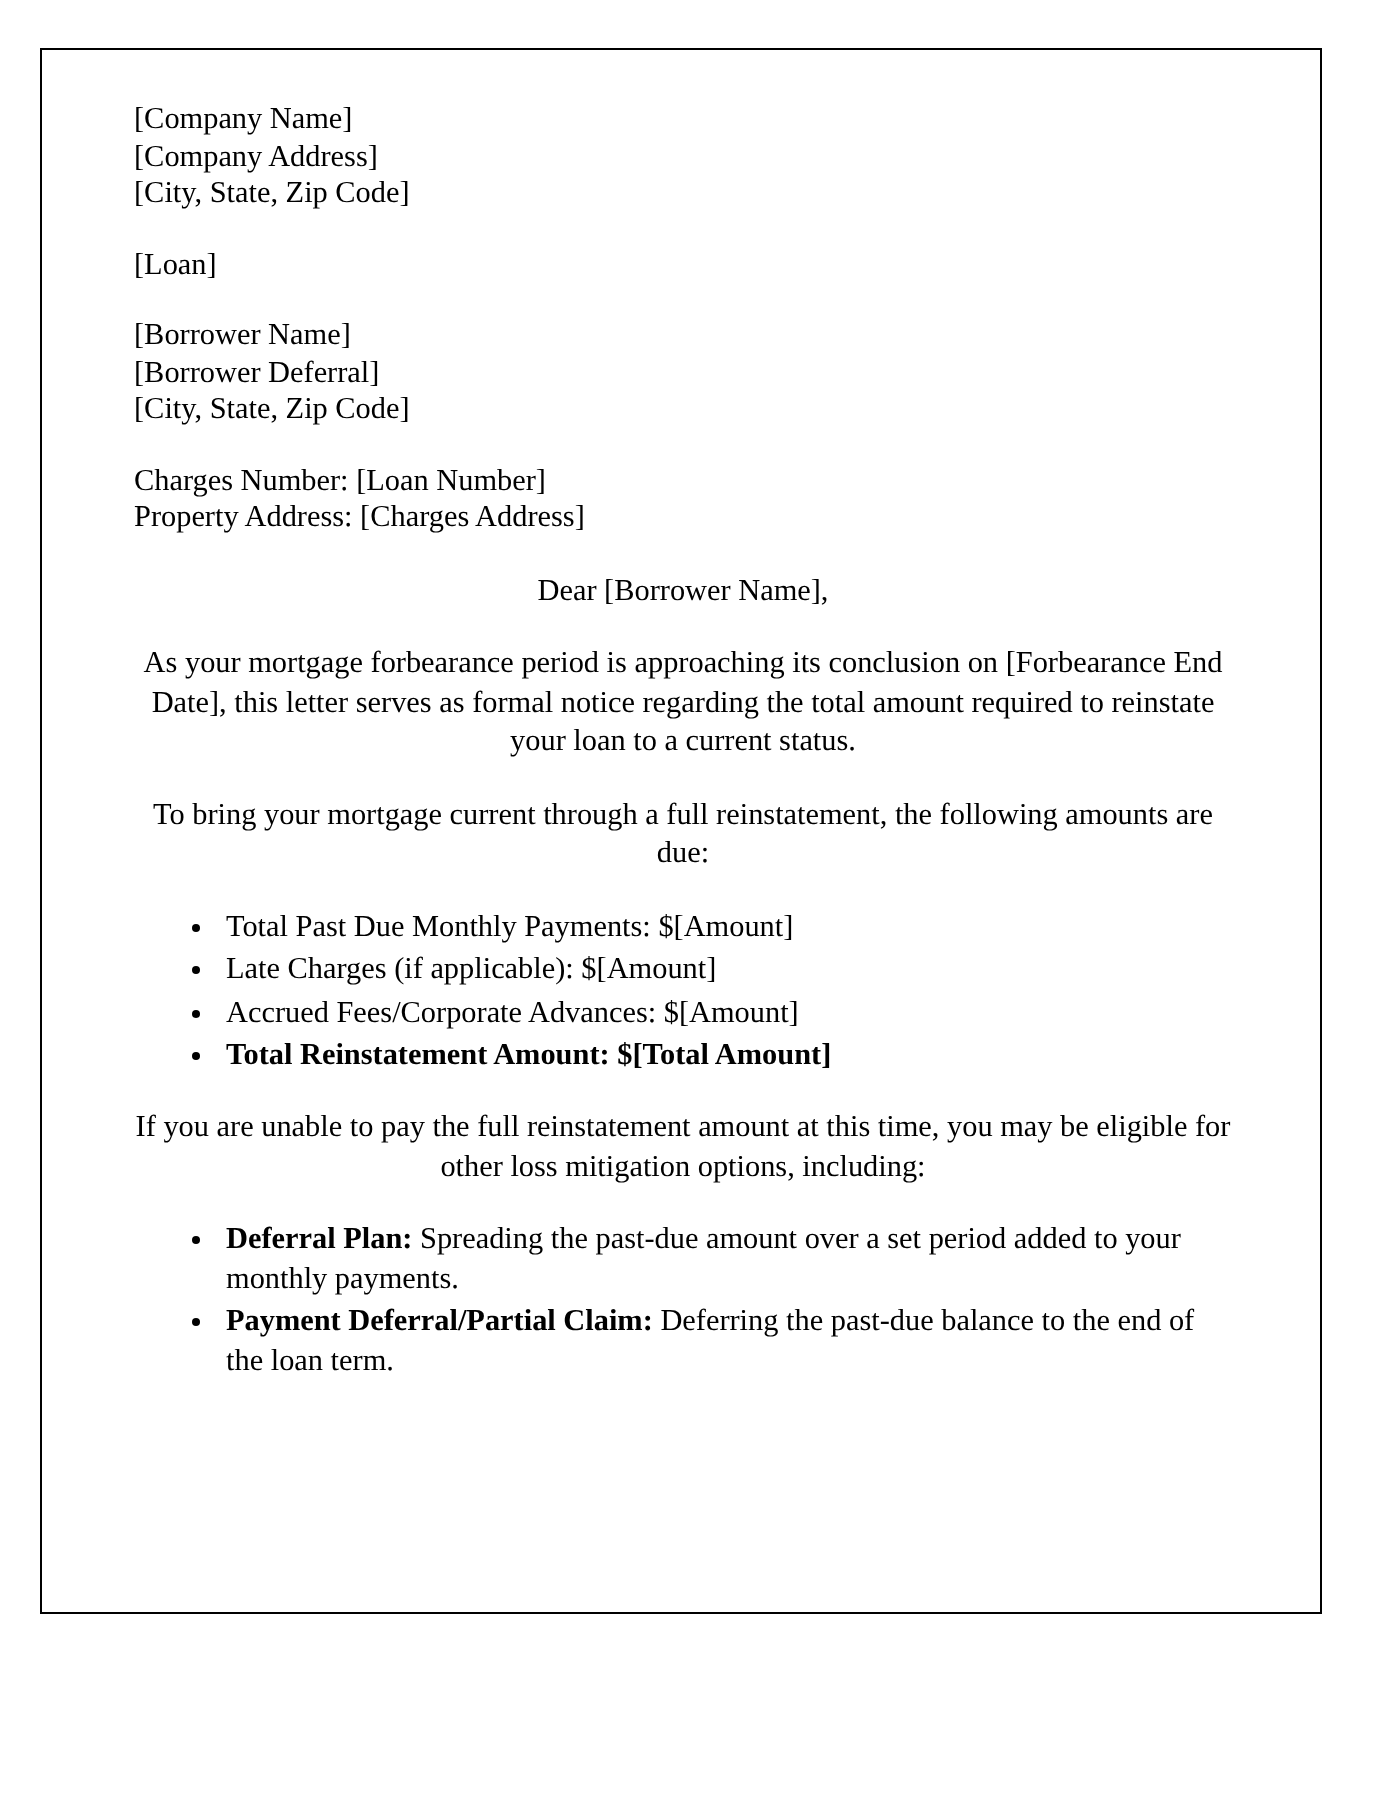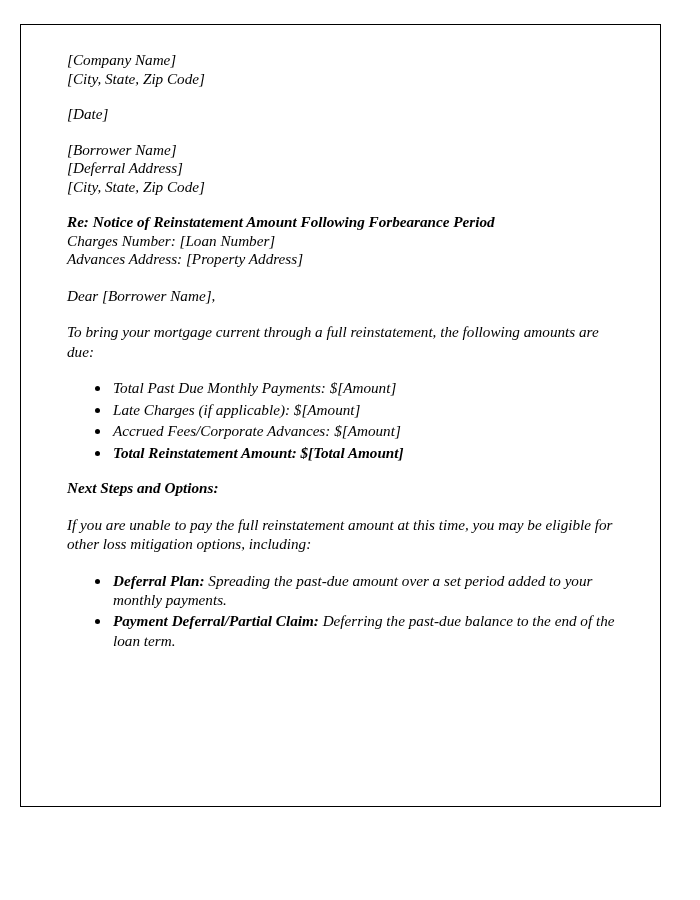--- a/index.html
+++ b/index.html
@@ -11,21 +11,20 @@
     width: 700px;
     height: 900px;
     font-family: "Liberation Serif", serif;
     color: #000000;
   }
   .page {
     position: relative;
     width: 700px;
     height: 900px;
     box-sizing: border-box;
-    font-style: italic;
   }
   .sheet {
     position: absolute;
     left: 20px;
     top: 24px;
     width: 641px;
     height: 783px;
     border: 1px solid #000000;
     box-sizing: border-box;
     background: #ffffff;
@@ -37,21 +36,21 @@
     line-height: 1.22;
   }
   .block {
     margin: 0 0 17px 0;
   }
   .line {
     white-space: pre-wrap;
   }
   p.para {
     margin: 0 0 17px 0;
-    text-align: left;
+    text-align: center;
     line-height: 1.28;
   }
   .bold { font-weight: bold; }
   ul.bullets {
     margin: 0 0 17px 0;
     padding-left: 44px;
     list-style-type: disc;
   }
   ul.bullets li {
     margin: 0 0 2px 0;
@@ -68,53 +67,53 @@
 </style>
 </head>
 <body>
 
 <div class="page">
   <div class="sheet">
     <div class="content">
 
       <div class="block">
         <div class="line">[Company Name]</div>
+        <div class="line">[Company Address]</div>
         <div class="line">[City, State, Zip Code]</div>
       </div>
 
       <div class="block">
-        <div class="line">[Date]</div>
+        <div class="line">[Loan]</div>
       </div>
 
       <div class="block">
         <div class="line">[Borrower Name]</div>
-        <div class="line">[Deferral Address]</div>
+        <div class="line">[Borrower Deferral]</div>
         <div class="line">[City, State, Zip Code]</div>
       </div>
 
       <div class="block">
-        <div class="line bold">Re: Notice of Reinstatement Amount Following Forbearance Period</div>
         <div class="line">Charges Number: [Loan Number]</div>
-        <div class="line">Advances Address: [Property Address]</div>
+        <div class="line">Property Address: [Charges Address]</div>
       </div>
 
       <p class="para">Dear [Borrower Name],</p>
 
+      <p class="para">As your mortgage forbearance period is approaching its conclusion on [Forbearance End Date], this letter serves as formal notice regarding the total amount required to reinstate your loan to a current status.</p>
 
       <p class="para">To bring your mortgage current through a full reinstatement, the following amounts are due:</p>
 
       <ul class="bullets">
         <li>Total Past Due Monthly Payments: $[Amount]</li>
         <li>Late Charges (if applicable): $[Amount]</li>
         <li>Accrued Fees/Corporate Advances: $[Amount]</li>
         <li class="bold">Total Reinstatement Amount: $[Total Amount]</li>
       </ul>
 
 
-      <div class="heading">Next Steps and Options:</div>
 
       <p class="para">If you are unable to pay the full reinstatement amount at this time, you may be eligible for other loss mitigation options, including:</p>
 
       <ul class="bullets clipped">
         <li>
           <span class="bold">Deferral Plan:</span><span> Spreading the past-due amount over a set period added to your monthly payments.</span>
         </li>
         <li>
           <span class="bold">Payment Deferral/Partial Claim:</span><span> Deferring the past-due balance to the end of the loan term.</span>
         </li>

